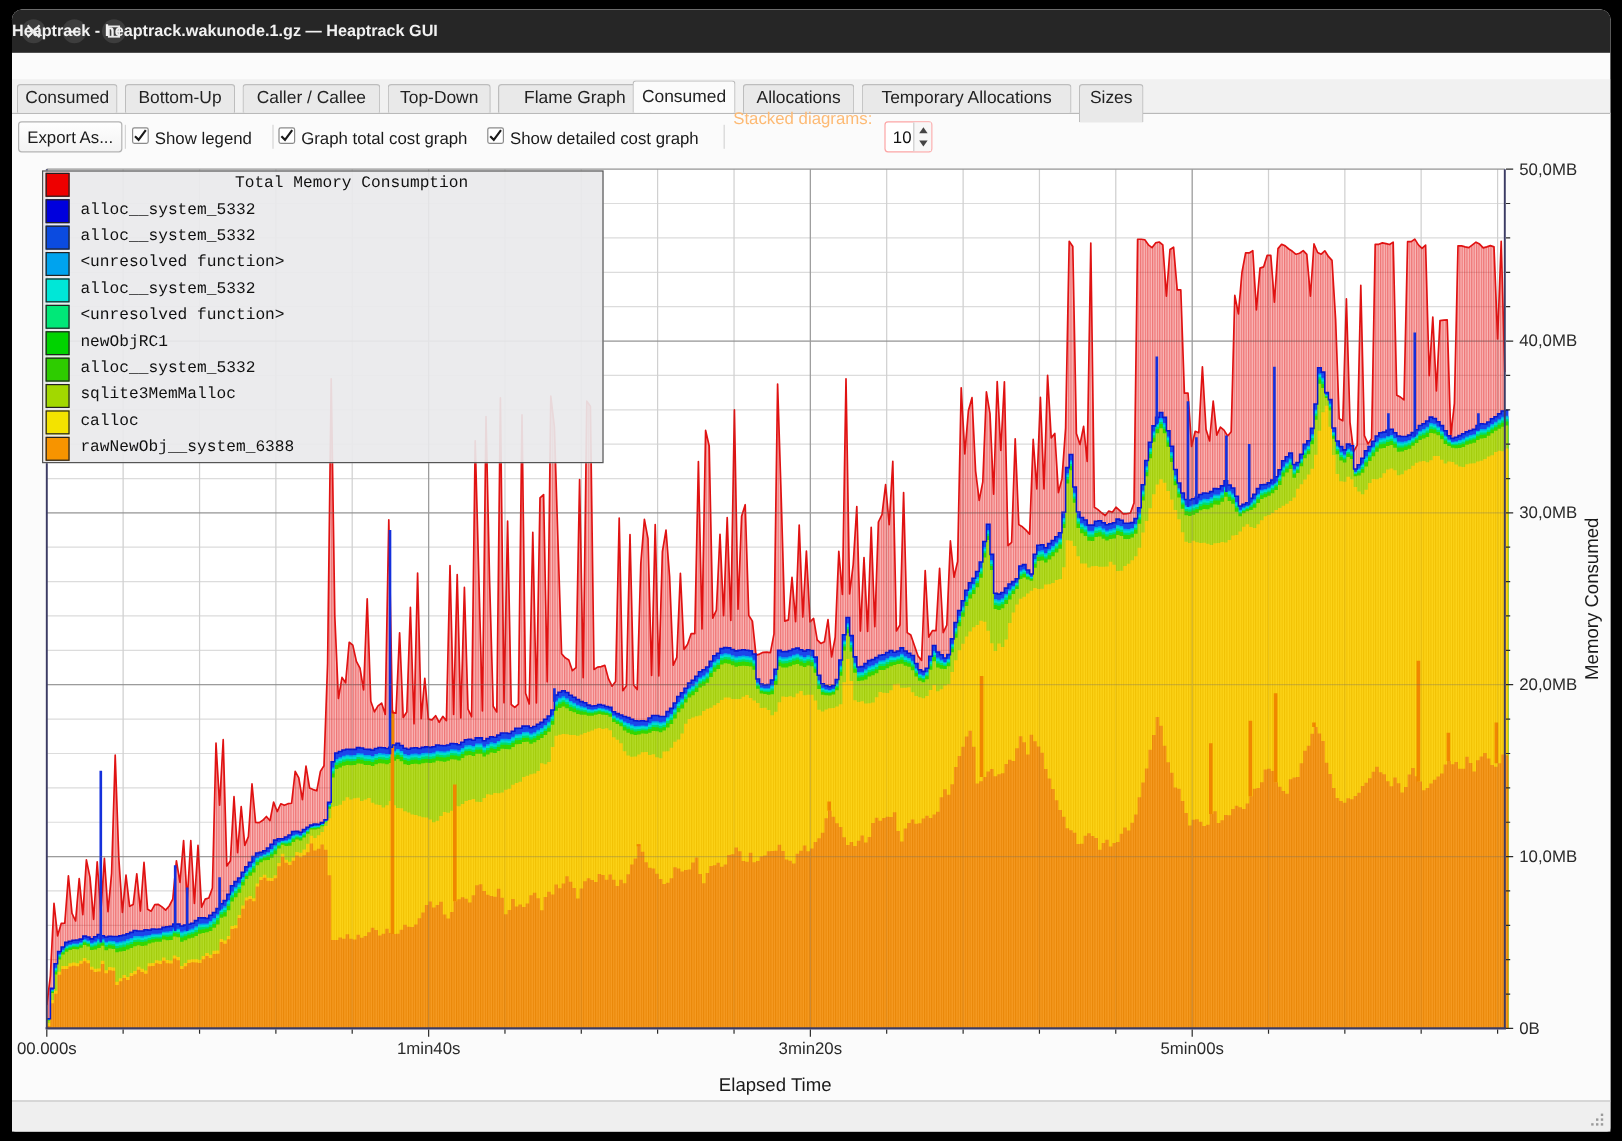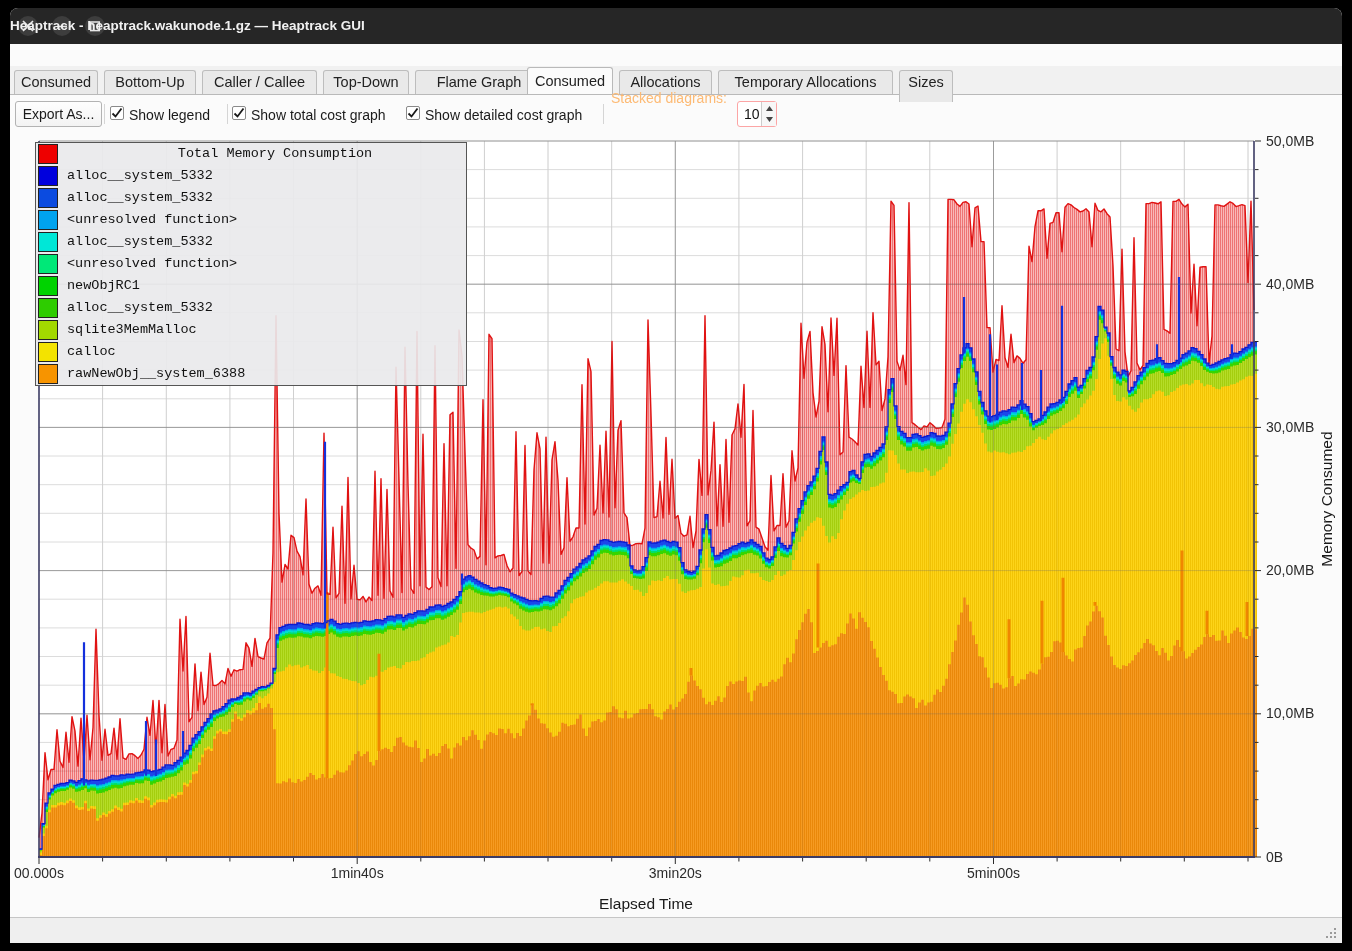--- a/index.html
+++ b/index.html
@@ -89,37 +89,37 @@
       <path d="M2.5 7.5 L5.5 10.5 L11.5 2.5" stroke="#1a1a1a" stroke-width="1.8" fill="none"></path>
     </svg>
   </div>
 <div style="position:absolute;left:129px;top:107px;font-size:14px;color:#1a1a1a">Show legend</div>
 <div style="position:absolute;left:227px;top:104px;width:1px;height:20px;background:#d5d5d5"></div>
 <div style="position:absolute;left:232px;top:106px;width:14px;height:14px;background:#fff;border:1px solid #8a8a8a;border-radius:2px">
     <svg width="14" height="14" viewBox="0 0 14 14" style="position:absolute;left:-1px;top:-1px">
       <path d="M2.5 7.5 L5.5 10.5 L11.5 2.5" stroke="#1a1a1a" stroke-width="1.8" fill="none"></path>
     </svg>
   </div>
-<div style="position:absolute;left:251px;top:107px;font-size:14px;color:#1a1a1a">Show total cost graph</div>
+<div style="position:absolute;left:251px;top:107px;font-size:14px;color:#1a1a1a">Graph total cost graph</div>
 <div style="position:absolute;left:406px;top:106px;width:14px;height:14px;background:#fff;border:1px solid #8a8a8a;border-radius:2px">
     <svg width="14" height="14" viewBox="0 0 14 14" style="position:absolute;left:-1px;top:-1px">
       <path d="M2.5 7.5 L5.5 10.5 L11.5 2.5" stroke="#1a1a1a" stroke-width="1.8" fill="none"></path>
     </svg>
   </div>
 <div style="position:absolute;left:425px;top:107px;font-size:14px;color:#1a1a1a">Show detailed cost graph</div>
 <div style="position:absolute;left:603px;top:104px;width:1px;height:20px;background:#d5d5d5"></div>
 <div style="position:absolute;left:611px;top:90px;font-size:14px;color:#fdba74">Stacked diagrams:</div>
 <div style="position:absolute;left:737px;top:101px;width:40px;height:26px;background:#fff;border:1px solid #fca5a5;border-radius:3px;font-size:14px;color:#111">
     <span style="position:absolute;left:6px;top:4px">10</span>
     <div style="position:absolute;right:0;top:0;width:15px;height:100%;border-left:1px solid #ccc;background:#f7f7f7"><svg width="15" height="24">
         <path d="M7.5 4 L11 9 H4 Z" fill="#444"></path>
         <path d="M7.5 20 L11 15 H4 Z" fill="#444"></path>
       </svg></div>
   </div>
-<div style="position:absolute;left:35px;top:142px;width:432px;height:244px;background:rgba(233,233,236,0.92);border:1px solid #555;font-family:'Liberation Mono',monospace;font-size:13.5px;color:#111">
+<div style="position:absolute;left:35px;top:142px;width:468px;height:244px;background:rgba(233,233,236,0.92);border:1px solid #555;font-family:'Liberation Mono',monospace;font-size:13.5px;color:#111">
     <div style="position:absolute;left:2px;top:1px;width:20px;height:20px;background:#ee0000;border:1px solid #222"></div>
     <div style="position:absolute;left:24px;top:3px;width:100%;text-align:center">Total Memory Consumption</div>
     <div style="position:absolute;left:2px;top:23px;width:20px;height:20px;background:#0000dd;border:1px solid #222"></div>
     <div style="position:absolute;left:31px;top:25px">alloc__system_5332</div>
     <div style="position:absolute;left:2px;top:45px;width:20px;height:20px;background:#0b4be0;border:1px solid #222"></div>
     <div style="position:absolute;left:31px;top:47px">alloc__system_5332</div>
     <div style="position:absolute;left:2px;top:67px;width:20px;height:20px;background:#00a3ee;border:1px solid #222"></div>
     <div style="position:absolute;left:31px;top:69px">&lt;unresolved function&gt;</div>
     <div style="position:absolute;left:2px;top:89px;width:20px;height:20px;background:#00e7d7;border:1px solid #222"></div>
     <div style="position:absolute;left:31px;top:91px">alloc__system_5332</div>

